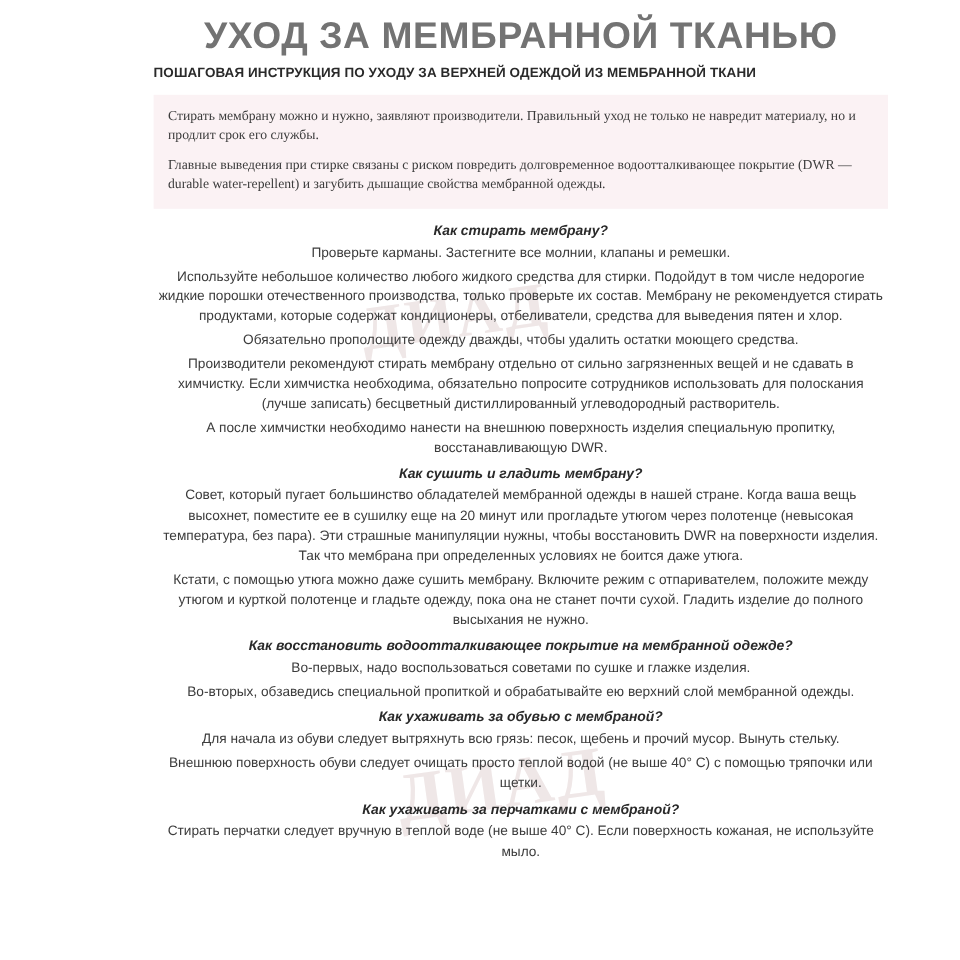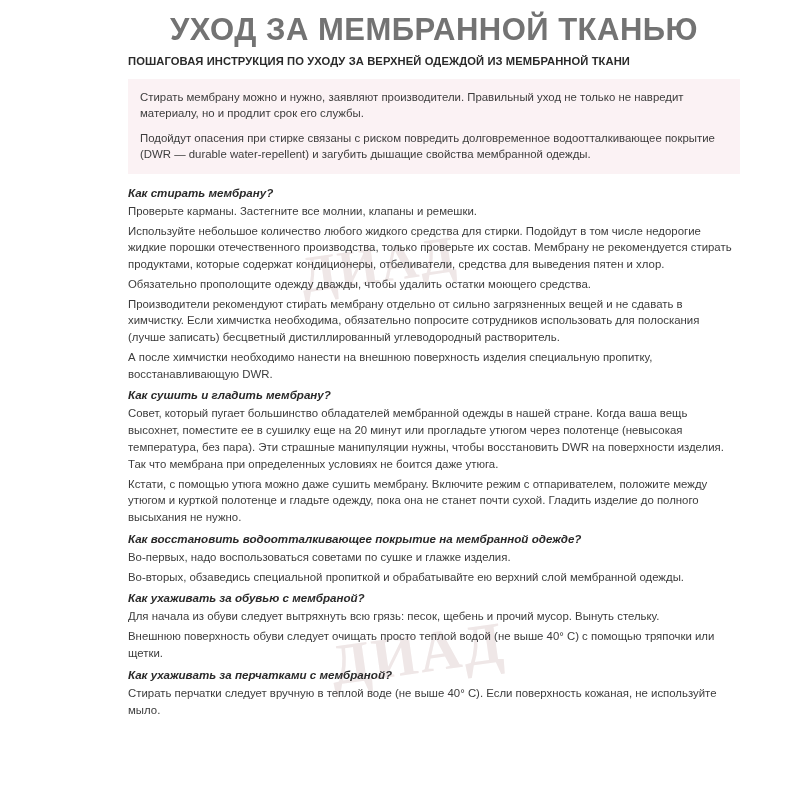--- a/index.html
+++ b/index.html
@@ -56,24 +56,24 @@
     letter-spacing: 0.1px;
   }
   .intro {
     background: #fbf2f4;
     padding: 10px 12px 11px 12px;
     font-size: 11.4px;
     line-height: 1.45;
     color: #3c3c3c;
     margin-bottom: 11px;
   }
-  .intro p { margin: 0 0 8px 0; }
+  .intro p { margin: 0 0 8px 0; font-family: Liberation Serif, serif; }
   .intro p:last-child { margin-bottom: 0; }
 
-  .section { margin-bottom: 2px; }
+  .section { margin-bottom: 2px; text-align: center; }
   .section-head {
     font-size: 11.6px;
     font-weight: bold;
     font-style: italic;
     color: #2a2a2a;
     margin: 5px 0 3px 0;
     line-height: 1.3;
   }
   .para {
     font-size: 11.4px;
@@ -90,21 +90,21 @@
   <div class="watermark wm1">ДИАД</div>
   <div class="watermark wm2">ДИАД</div>
 
   <div class="content">
 
     <h1 class="title">УХОД ЗА МЕМБРАННОЙ ТКАНЬЮ</h1>
     <div class="subtitle">ПОШАГОВАЯ ИНСТРУКЦИЯ ПО УХОДУ ЗА ВЕРХНЕЙ ОДЕЖДОЙ ИЗ МЕМБРАННОЙ ТКАНИ</div>
 
     <div class="intro">
       <p>Стирать мембрану можно и нужно, заявляют производители. Правильный уход не только не навредит материалу, но и продлит срок его службы.</p>
-      <p>Подойдут опасения при стирке связаны с риском повредить долговременное водоотталкивающее покрытие (DWR — durable water-repellent) и загубить дышащие свойства мембранной одежды.</p>
+      <p>Главные выведения при стирке связаны с риском повредить долговременное водоотталкивающее покрытие (DWR — durable water-repellent) и загубить дышащие свойства мембранной одежды.</p>
     </div>
 
     <div class="section">
       <div class="section-head">Как стирать мембрану?</div>
       <p class="para">Проверьте карманы. Застегните все молнии, клапаны и ремешки.</p>
       <p class="para">Используйте небольшое количество любого жидкого средства для стирки. Подойдут в том числе недорогие жидкие порошки отечественного производства, только проверьте их состав. Мембрану не рекомендуется стирать продуктами, которые содержат кондиционеры, отбеливатели, средства для выведения пятен и хлор.</p>
       <p class="para">Обязательно прополощите одежду дважды, чтобы удалить остатки моющего средства.</p>
       <p class="para">Производители рекомендуют стирать мембрану отдельно от сильно загрязненных вещей и не сдавать в химчистку. Если химчистка необходима, обязательно попросите сотрудников использовать для полоскания (лучше записать) бесцветный дистиллированный углеводородный растворитель.</p>
       <p class="para">А после химчистки необходимо нанести на внешнюю поверхность изделия специальную пропитку, восстанавливающую DWR.</p>
     </div>

